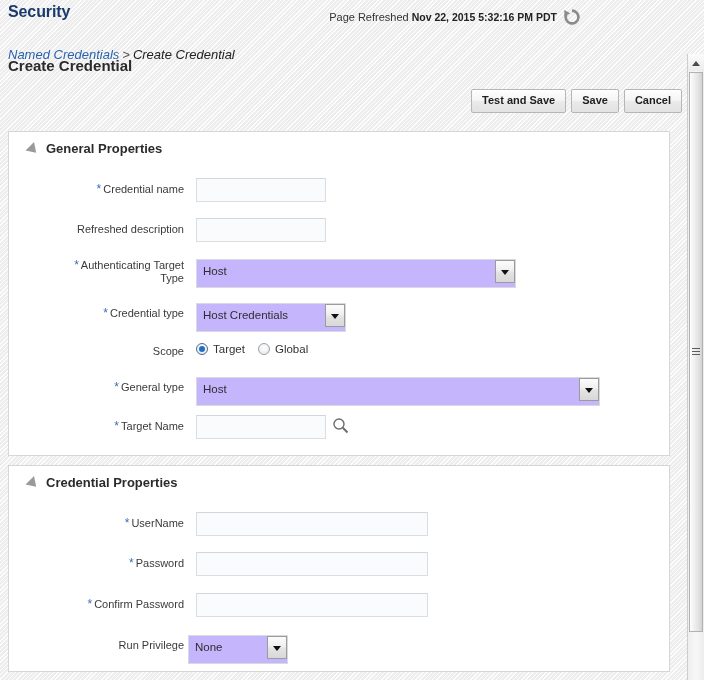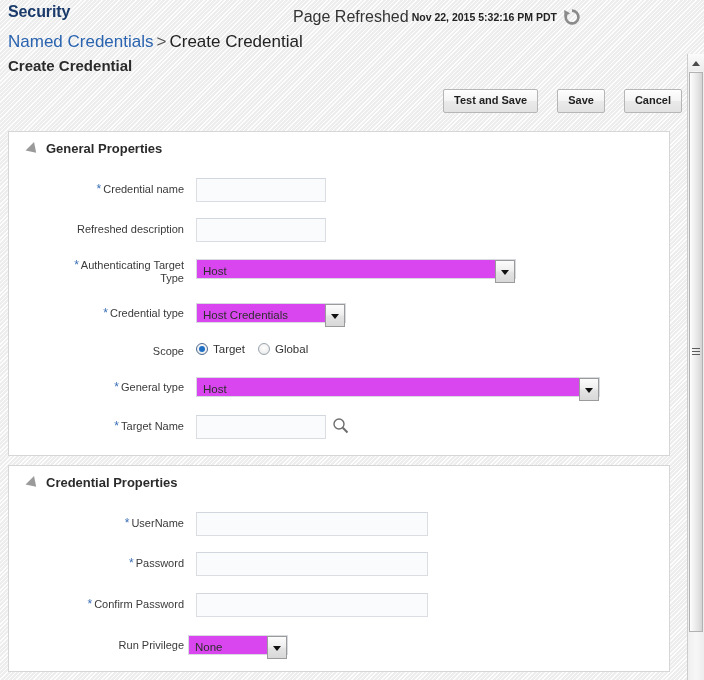--- a/index.html
+++ b/index.html
@@ -47,44 +47,45 @@
     letter-spacing: -0.1px;
   }
   #refresh-area {
     position: absolute;
     right: 6px; top: 7px;
     display: flex;
     align-items: center;
     height: 20px;
   }
   #refresh-label {
-    font-size: 16px;
+    font-size: 11px;
     color: #333333;
     white-space: nowrap;
   }
   #refresh-stamp {
     font-size: 10.5px;
     font-weight: bold;
     color: #222222;
     margin-left: 3px;
     white-space: nowrap;
   }
   #refresh-icon {
     margin-left: 5px;
     width: 20px; height: 20px;
     display: block;
     cursor: pointer;
   }
 
   
   #breadcrumb {
     position: absolute;
-    left: 8px; top: 32px;
-    font-size: 17px;
-    white-space: nowrap;
+    left: 8px; top: 47px;
+    font-size: 13px;
+    white-space: nowrap;
+    font-style: italic;
   }
   #breadcrumb .crumb-link {
     color: #2a63b0;
     text-decoration: none;
     cursor: pointer;
   }
   #breadcrumb .crumb-sep {
     color: #555555;
     margin: 0 3px;
   }
@@ -99,21 +100,21 @@
     font-size: 15px;
     font-weight: bold;
     color: #2b2b2b;
   }
 
   
   #toolbar {
     position: absolute;
     right: 22px; top: 89px;
     display: flex;
-    gap: 19px;
+    gap: 5px;
     border-radius: 9px;
   }
   .btn {
     font-family: "Liberation Sans", sans-serif;
     font-size: 11px;
     font-weight: bold;
     color: #1f1f1f;
     padding: 4px 10px 5px 10px;
     background: linear-gradient(to bottom, #fefefe 0%, #f4f4f4 48%, #eaeaea 52%, #e2e2e2 100%);
     border: 1px solid #b6b6b6;
@@ -192,23 +193,23 @@
     box-sizing: border-box;
     height: 24px;
     padding: 2px 4px;
     outline: none;
   }
 
   
   .select-wrap {
     position: relative;
     display: inline-block;
-    height: 20px;
-    box-sizing: border-box;
-    background: #d946ef;
+    height: 29px;
+    box-sizing: border-box;
+    background: #c4b5fd;
     border: 1px solid #d7dbe0;
     cursor: pointer;
   }
   .select-value {
     position: absolute;
     left: 6px; top: 0;
     right: 26px;
     line-height: 23px;
     font-size: 11.5px;
     color: #2e2e2e;

